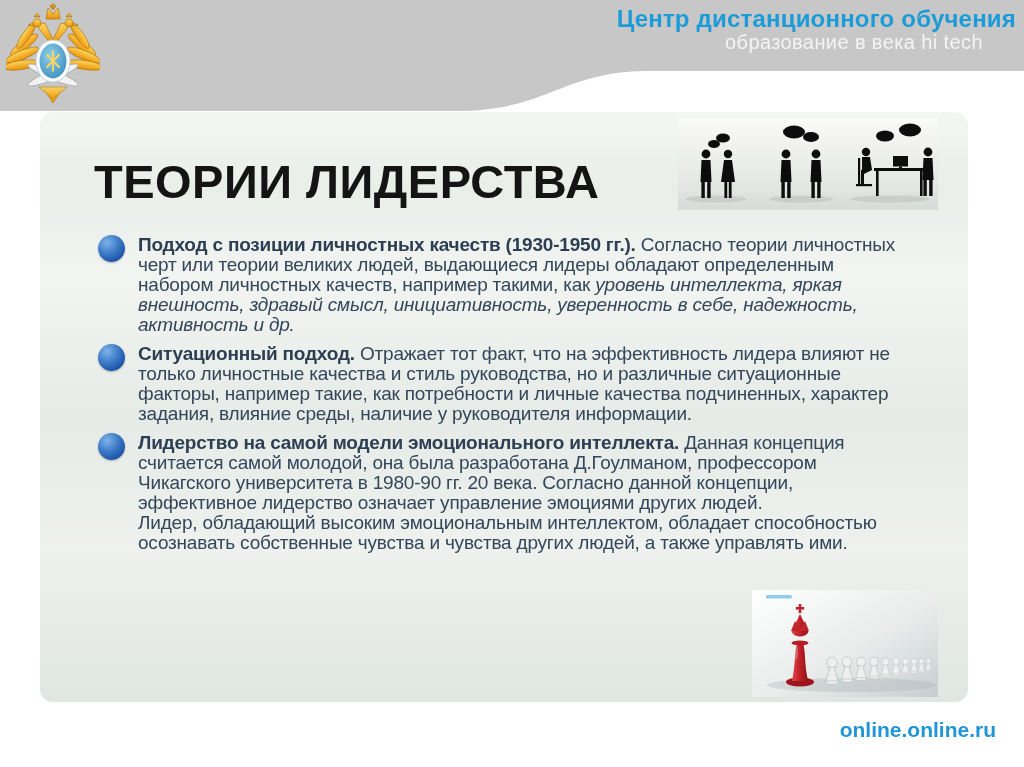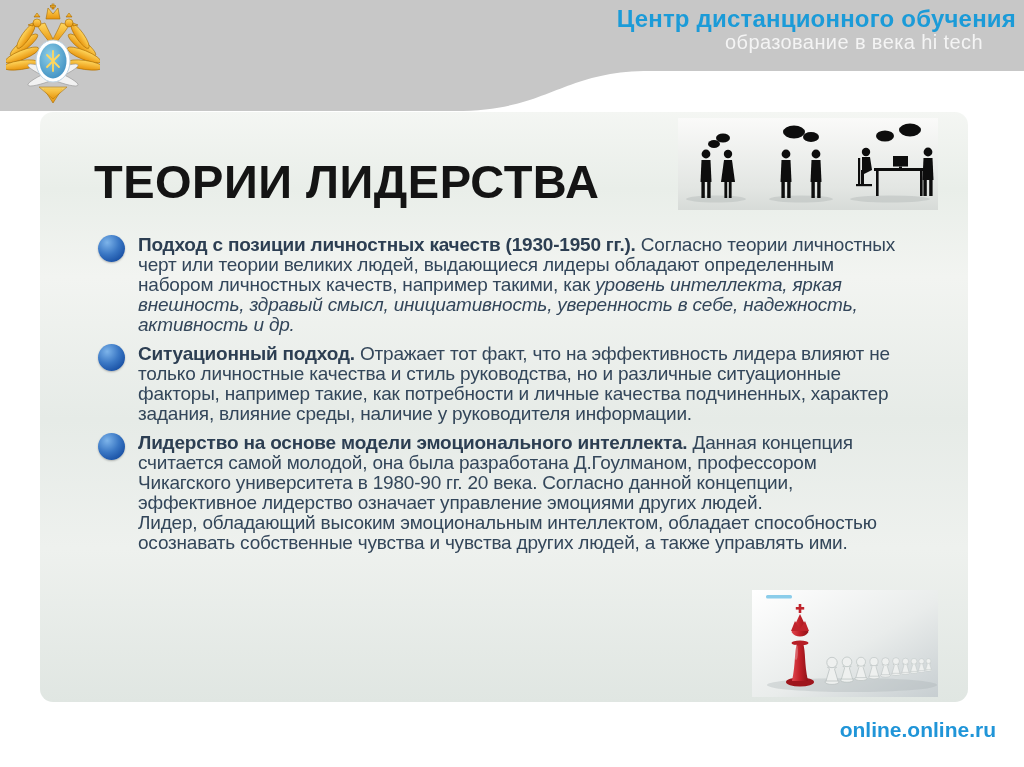--- a/index.html
+++ b/index.html
@@ -165,21 +165,21 @@
         <div class="bullet-text"><span class="b-bold">Подход с позиции личностных качеств (1930-1950 гг.).</span><span class="b-reg"> Согласно теории личностных черт или теории великих людей, выдающиеся лидеры обладают определенным набором личностных качеств, например такими, как </span><span class="b-ital">уровень интеллекта, яркая внешность, здравый смысл, инициативность, уверенность в себе, надежность, активность и др.</span></div>
       </div>
 
       <div class="bullet">
         <span class="sphere"></span>
         <div class="bullet-text"><span class="b-bold">Ситуационный подход.</span><span class="b-reg"> Отражает тот факт, что на эффективность лидера влияют не только личностные качества и стиль руководства, но и различные ситуационные факторы, например такие, как потребности и личные качества подчиненных, характер задания, влияние среды, наличие у руководителя информации.</span><span class="b-ital"></span></div>
       </div>
 
       <div class="bullet">
         <span class="sphere"></span>
-        <div class="bullet-text"><span class="b-bold">Лидерство на основе модели эмоционального интеллекта.</span><span class="b-reg"> Данная концепция считается самой молодой, она была разработана Д.Гоулманом, профессором Чикагского университета в 1980-90 гг. 20 века. Согласно данной концепции, эффективное лидерство означает управление эмоциями других людей.
+        <div class="bullet-text"><span class="b-bold">Лидерство на самой модели эмоционального интеллекта.</span><span class="b-reg"> Данная концепция считается самой молодой, она была разработана Д.Гоулманом, профессором Чикагского университета в 1980-90 гг. 20 века. Согласно данной концепции, эффективное лидерство означает управление эмоциями других людей.
 Лидер, обладающий высоким эмоциональным интеллектом, обладает способностью осознавать собственные чувства и чувства других людей, а также управлять ими.</span><span class="b-ital"></span></div>
       </div>
 
     </div>
 
     <svg id="chess-img" viewBox="0 0 186 107">
       <defs>
         <linearGradient id="cbg" x1="0" y1="0" x2="1" y2="1">
           <stop offset="0" stop-color="#ffffff"></stop>
             <stop offset="0.55" stop-color="#e9eceb"></stop>

